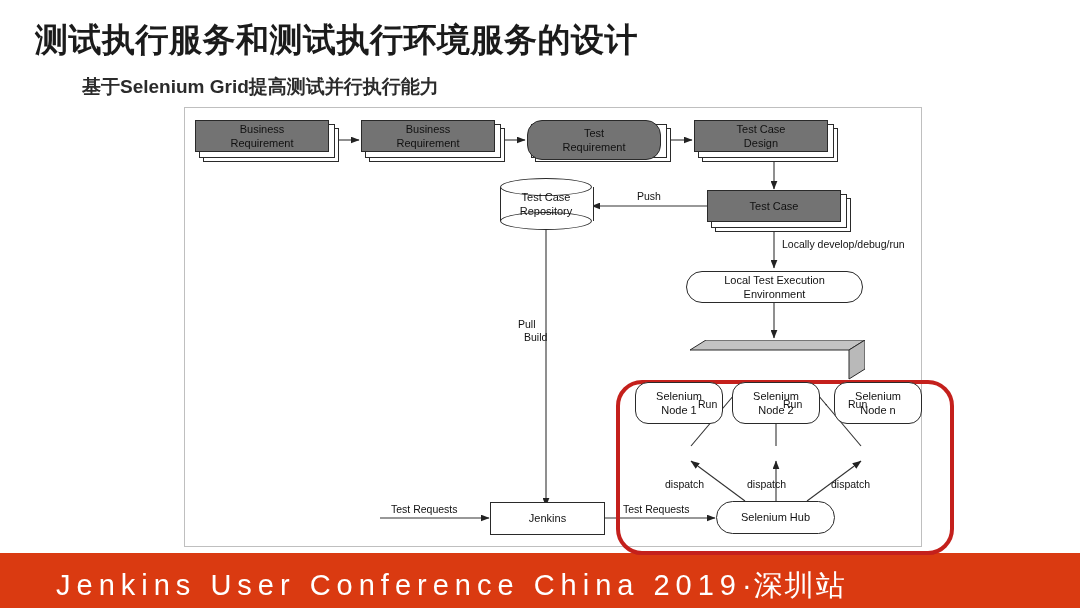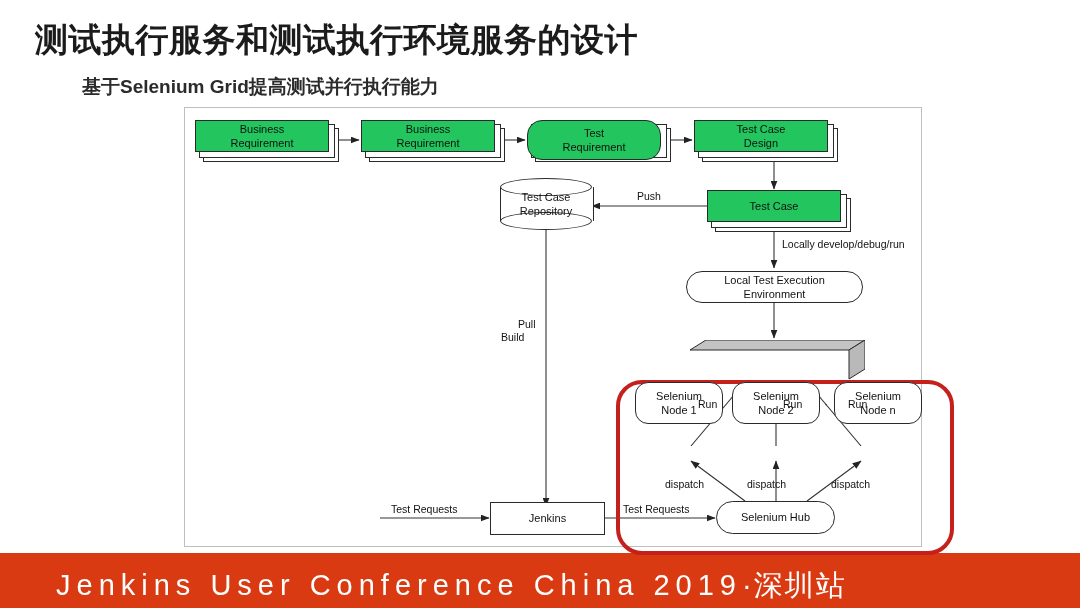--- a/index.html
+++ b/index.html
@@ -31,21 +31,21 @@
     background:#ffffff;
   }
   .diagram-layer{position:absolute;left:0;top:0;width:736px;height:438px;}
 
   
   .node{position:absolute;box-sizing:border-box;display:flex;
         align-items:center;justify-content:center;text-align:center;
         font-size:11px;color:#111;line-height:1.28;}
 
   
-  .doc{background:#22c55e;border:1px solid #2a2a2a;z-index:3;}
+  .doc{background:#737373;border:1px solid #2a2a2a;z-index:3;}
   .doc-shadow1,.doc-shadow2{
     position:absolute;background:#fff;border:1px solid #2a2a2a;
   }
   .doc-shadow1{z-index:1;}
   .doc-shadow2{z-index:2;}
   .doc-wrap{position:absolute;}
 
   
   .rect{background:#fff;border:1px solid #2a2a2a;}
 
@@ -250,21 +250,21 @@
     </div>
 
     <div class="node rect" style="left:305px;top:394px;width:115px;height:33px;z-index:3;">
       <span>Jenkins</span>
     </div>
 
 
     <div class="elabel" style="left:452px;top:82px;">Push</div>
 
     <div class="elabel" style="left:333px;top:210px;">Pull</div>
-    <div class="elabel" style="left:316px;top:223px;">Build</div>
+    <div class="elabel" style="left:339px;top:223px;">Build</div>
 
     <div class="elabel" style="left:597px;top:130px;">Locally develop/debug/run</div>
 
     <div class="elabel" style="left:513px;top:290px;z-index:8;">Run</div>
     <div class="elabel" style="left:598px;top:290px;z-index:8;">Run</div>
     <div class="elabel" style="left:663px;top:290px;z-index:8;">Run</div>
 
     <div class="elabel" style="left:480px;top:370px;z-index:8;">dispatch</div>
     <div class="elabel" style="left:562px;top:370px;z-index:8;">dispatch</div>
     <div class="elabel" style="left:646px;top:370px;z-index:8;">dispatch</div>

